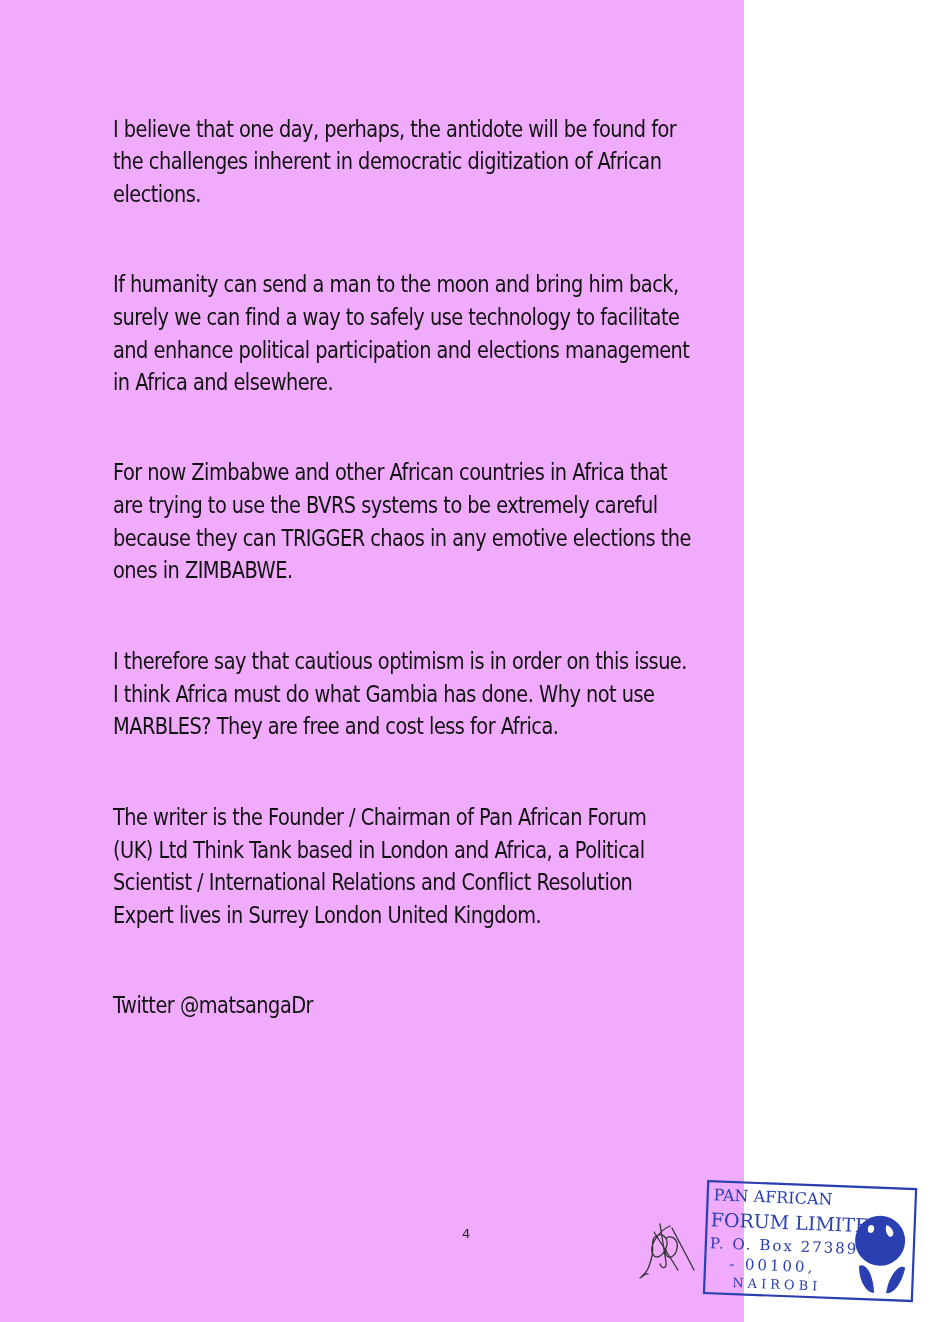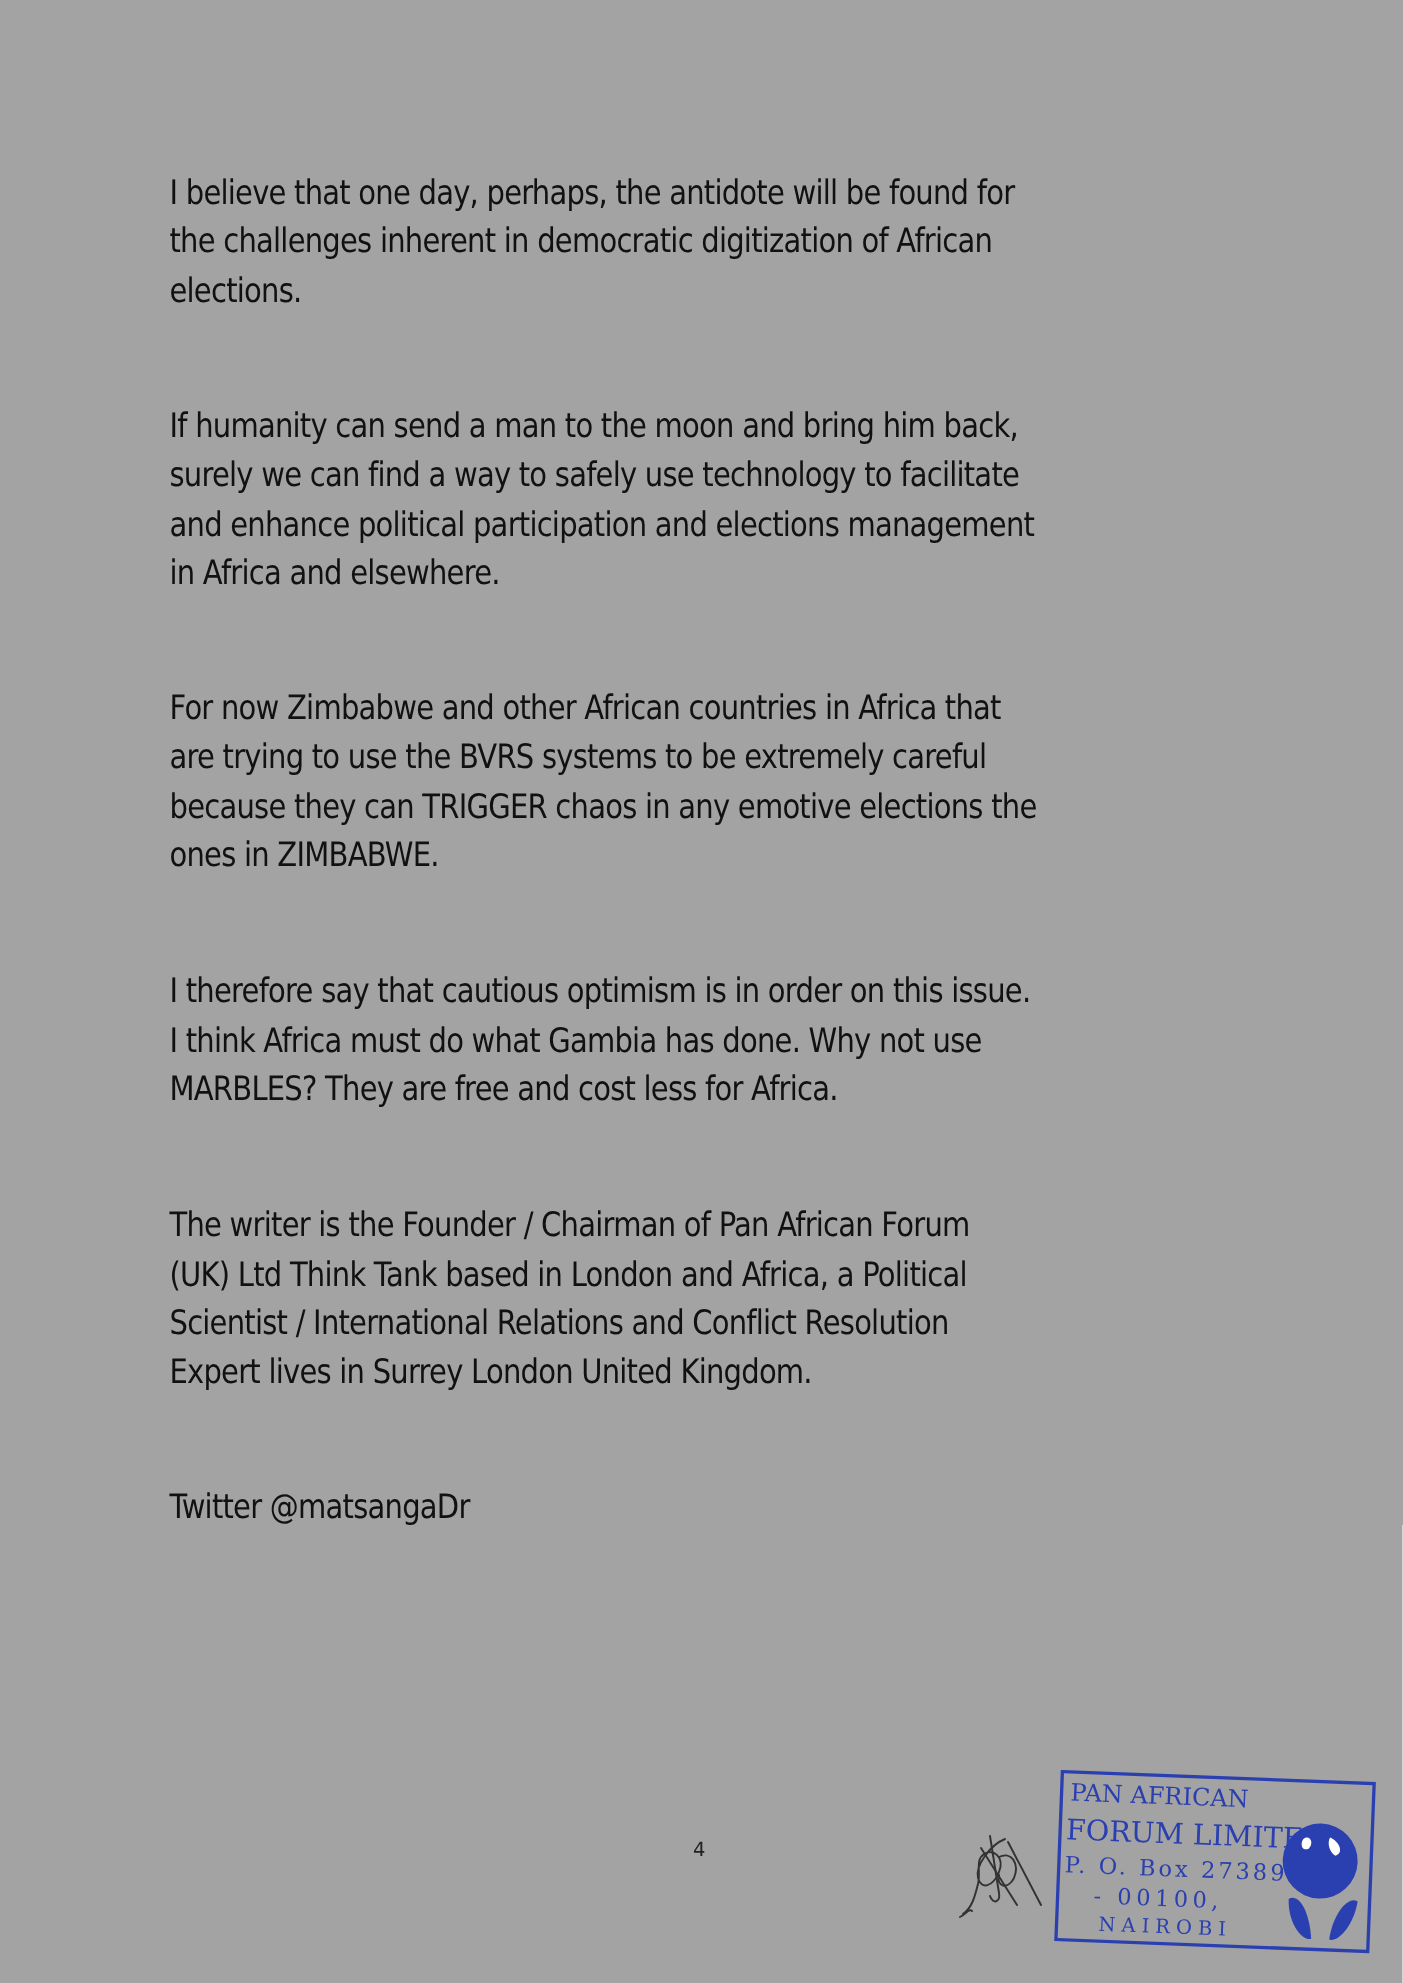--- a/index.html
+++ b/index.html
@@ -1,17 +1,17 @@
 <!DOCTYPE html>
 <html><head>
 <meta charset="utf-8">
 <style>
   html, body { margin: 0; padding: 0; background: #ffffff; }
   body { width: 935px; height: 1322px; position: relative; overflow: hidden; }
-  .page { position: absolute; left: 0; top: 0; width: 935px; height: 1322px; background: #a3a3a3; }
+  .page { position: absolute; left: 0; top: 0; width: 744px; height: 1322px; background: #f0abfc; }
   .line {
     position: absolute; left: 113px; white-space: nowrap;
     font-family: "DejaVu Sans", sans-serif; font-size: 22.5px; color: #111;
     letter-spacing: -0.6px; transform-origin: left top;
     transform: scaleX(0.86);
   }
   .pagenum { position: absolute; left: 462px; top: 1226px; font-family: "DejaVu Sans", sans-serif; font-size: 13px; color: #222; }
   .stamp { position: absolute; left: 700px; top: 1180px; width: 218px; height: 124px; }
   .stamp-text { font-family: "DejaVu Serif", serif; fill: #2a3fb0; }
   .signature { position: absolute; left: 636px; top: 1212px; width: 64px; height: 70px; }

